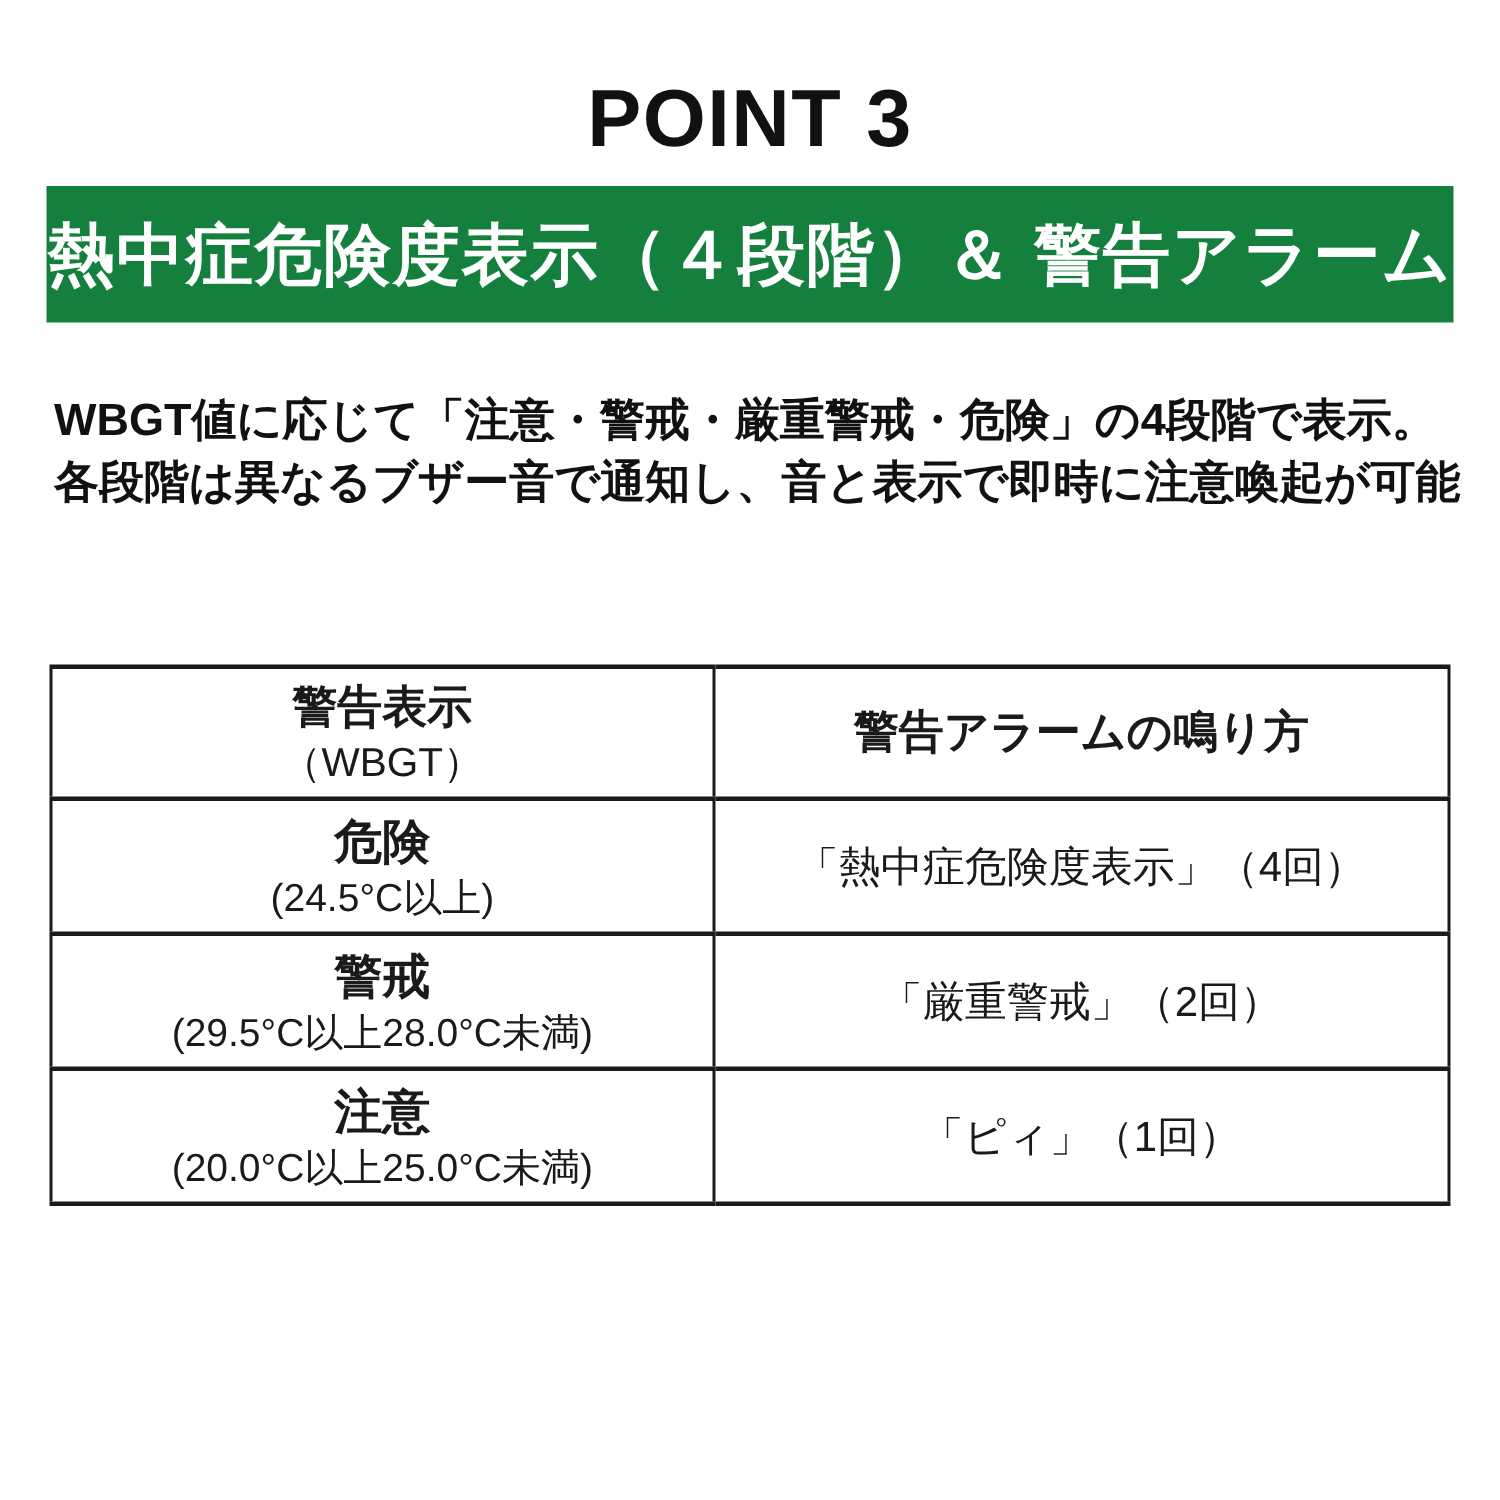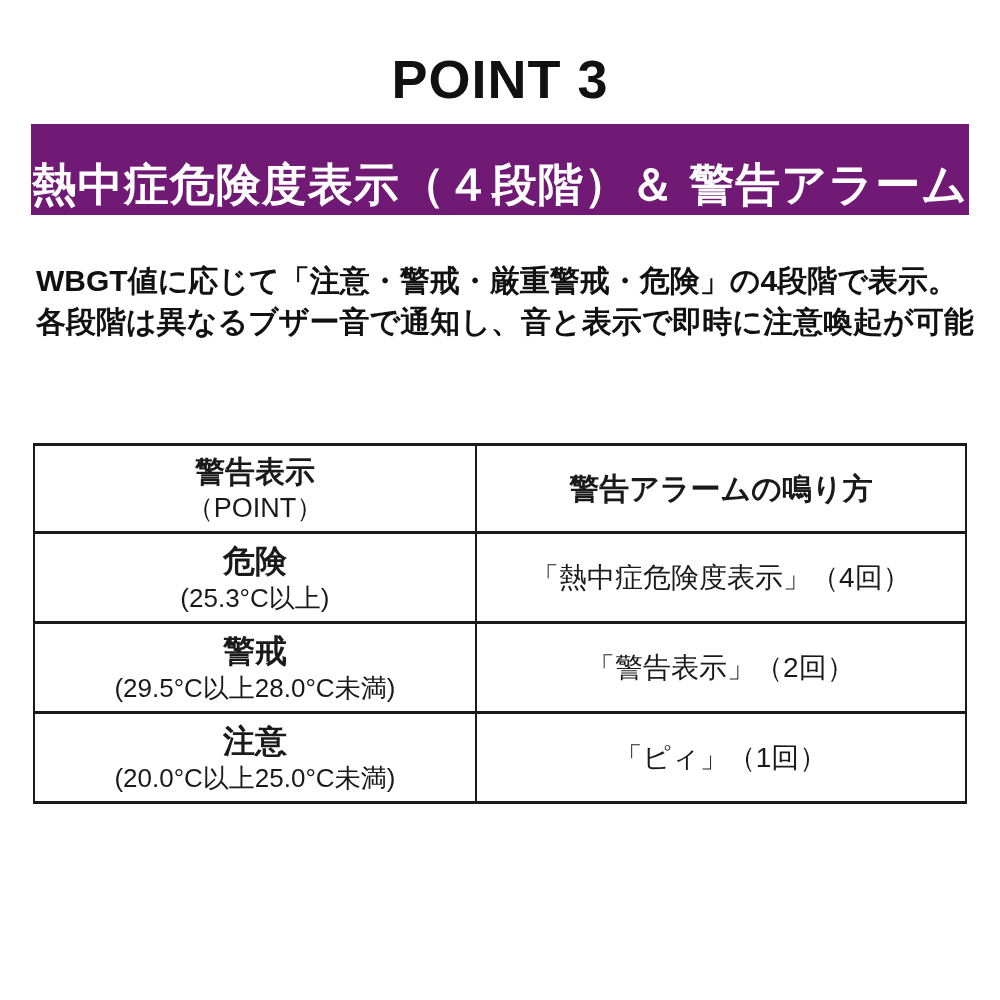--- a/index.html
+++ b/index.html
@@ -71,60 +71,60 @@
   .range { font-size: 26px; font-weight: 400; line-height: 32px; margin-top: 2px; }
   .alarm { font-size: 28px; font-weight: 400; }
 </style>
 </head>
 <body>
 
 <div class="page">
 
   <div class="title">POINT 3</div>
 
-  <div class="banner" style="background: #701a75; color: rgb(255, 255, 255); align-items: flex-end;">
+  <div class="banner" style="background: #15803d; color: rgb(255, 255, 255);">
     <span>熱中症危険度表示（４段階）＆ 警告アラーム</span>
   </div>
 
   <div class="paragraph">
     <div>WBGT値に応じて「注意・警戒・厳重警戒・危険」の4段階で表示。</div>
     <div>各段階は異なるブザー音で通知し、音と表示で即時に注意喚起が可能</div>
   </div>
 
   <div class="table-wrap">
     <table class="alarm-table">
       <colgroup>
           <col class="c1">
           <col class="c2">
         </colgroup>
       <thead>
         <tr>
           <th>
             <div class="hdr-main">警告表示</div>
-            <div class="hdr-sub">（POINT）</div>
+            <div class="hdr-sub">（WBGT）</div>
           </th>
           <th>
             <div class="hdr-main">警告アラームの鳴り方</div>
           </th>
         </tr>
       </thead>
       <tbody>
         <tr>
           <td>
             <div class="level">危険</div>
-            <div class="range">(25.3°C以上)</div>
+            <div class="range">(24.5°C以上)</div>
           </td>
           <td class="alarm">「熱中症危険度表示」（4回）</td>
         </tr>
         <tr>
           <td>
             <div class="level">警戒</div>
             <div class="range">(29.5°C以上28.0°C未満)</div>
           </td>
-          <td class="alarm">「警告表示」（2回）</td>
+          <td class="alarm">「厳重警戒」（2回）</td>
         </tr>
         <tr>
           <td>
             <div class="level">注意</div>
             <div class="range">(20.0°C以上25.0°C未満)</div>
           </td>
           <td class="alarm">「ピィ」（1回）</td>
         </tr>
       </tbody>
     </table>

